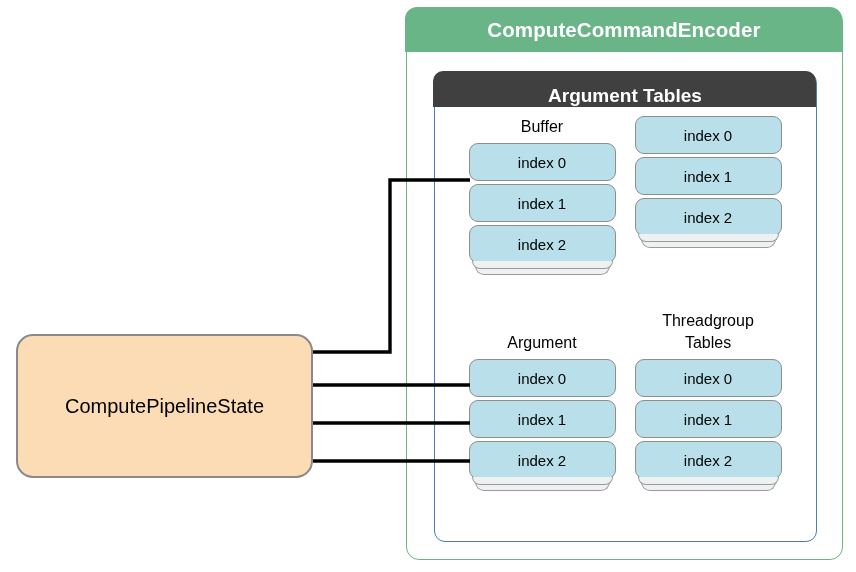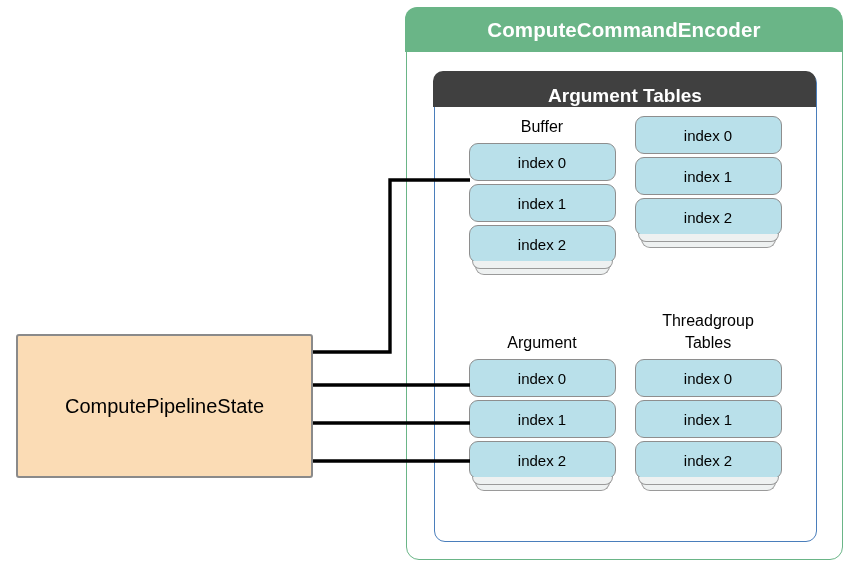--- a/index.html
+++ b/index.html
@@ -157,21 +157,21 @@
   
   .pipeline-box {
     position: absolute;
     left: 16px;
     top: 334px;
     width: 297px;
     height: 144px;
     box-sizing: border-box;
     background: #fbdcb5;
     border: 2.4px solid #8a8a8a;
-    border-radius: 3px;
+    border-radius: 17px;
     display: flex;
     align-items: center;
     justify-content: center;
   }
   .pipeline-label {
     font-size: 20px;
     color: #000000;
     white-space: nowrap;
   }
 

